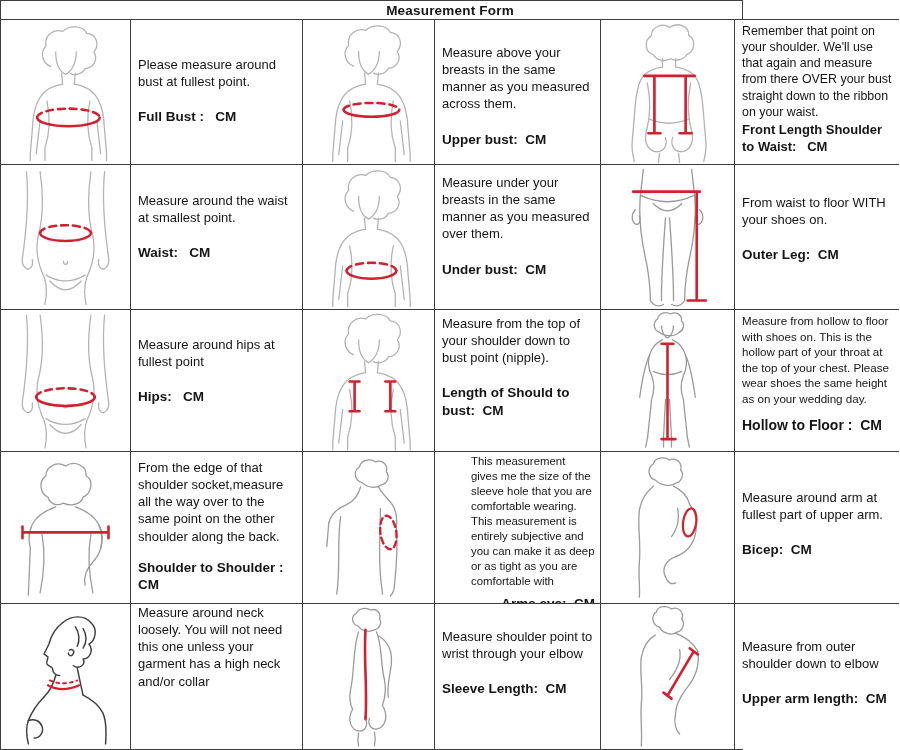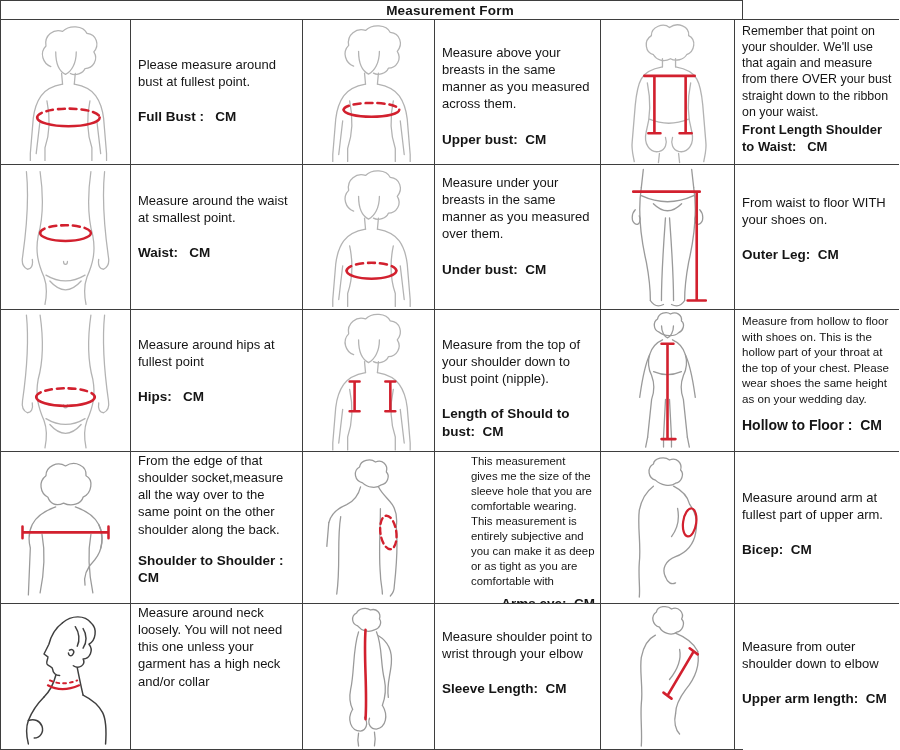--- a/index.html
+++ b/index.html
@@ -156,21 +156,21 @@
     <p class="body">Measure around hips at fullest point</p>
     <p class="label">Hips:   CM</p>
   </div>
   <div class="cell">
     <svg class="fig" viewBox="0 0 132 142" preserveAspectRatio="xMidYMid meet">
       <use href="#fig-head" class="g"></use>
         <use href="#fig-torso" class="g"></use>
       <path class="r" d="M52,72 L52,102 M88,72 L88,102 M47,72 L57,72 M83,72 L93,72 M47,102 L57,102 M83,102 L93,102"></path>
     </svg>
   </div>
-  <div class="cell txt" style="padding-top:26px">
+  <div class="cell txt" style="padding-top:5px">
     <p class="body">Measure from the top of your shoulder down to bust point (nipple).</p>
     <p class="label">Length of Should to bust:  CM</p>
   </div>
   <div class="cell">
     <svg class="fig" viewBox="0 0 132 142" preserveAspectRatio="xMidYMid meet">
       <path class="g2" d="M57,22 C52,20 51,12 56,9 C57,3 65,1 69,4 C75,1 81,5 80,11 C84,14 82,21 77,23 C73,27 63,27 57,22"></path>
       <path class="g2" d="M60,16 C60,22 63,27 66,28 C69,27 72,22 72,16"></path>
       <path class="g2" d="M61,30 C54,33 50,38 48,45 C46,52 47,60 50,66 C53,74 53,82 50,90 L46,128 M71,30 C78,33 82,38 84,45 C86,52 85,60 82,66 C79,74 79,82 82,90 L86,128"></path>
       <path class="g2" d="M52,62 Q66,68 80,62"></path>
       <path class="g2" d="M64,90 L62,128 M68,90 L70,128"></path>
@@ -186,21 +186,21 @@
 
   <div class="cell c1">
     <svg class="fig" viewBox="0 0 132 142" preserveAspectRatio="xMidYMid meet">
       <path class="g2" d="M48,40 C40,36 38,24 46,18 C46,8 58,3 66,8 C76,2 88,8 87,18 C95,22 93,36 84,40 C82,47 72,50 64,46 C56,50 50,46 48,40"></path>
       <path class="g2" d="M56,50 C44,54 36,60 32,68 C28,76 28,84 30,92 L28,140 M76,50 C88,54 96,60 100,68 C104,76 104,84 102,92"></path>
       <path class="g2" d="M42,78 C46,100 44,118 40,138 M92,78 C88,100 90,118 94,138"></path>
       <path class="g2" d="M100,68 C106,80 104,94 96,104 C88,112 84,120 86,130"></path>
       <path class="r" d="M22,76 L110,76 M22,70 L22,82 M110,70 L110,82"></path>
     </svg>
   </div>
-  <div class="cell txt mid" style="padding-top:0">
+  <div class="cell txt mid" style="padding-top:7px">
     <p class="body">From the edge of that shoulder socket,measure all the way over to the same point on the other shoulder along the back.</p>
     <p class="label">Shoulder to Shoulder : CM</p>
   </div>
   <div class="cell">
     <svg class="fig" viewBox="0 0 132 142" preserveAspectRatio="xMidYMid meet">
       <path class="g2" d="M60,26 C52,24 50,14 57,10 C58,3 68,1 73,5 C80,2 86,8 84,15 C88,19 85,27 79,28 C74,32 65,31 60,26"></path>
       <path class="g2" d="M58,30 C56,38 52,44 44,48 C34,52 28,58 26,66 M76,30 C80,38 86,42 90,48 C94,54 95,62 94,70"></path>
       <path class="g2" d="M78,52 C78,74 76,96 78,118 C78,126 80,132 80,138 M94,70 C96,92 94,112 92,130 C92,134 90,138 88,140"></path>
       <path class="g2" d="M38,60 C34,84 38,110 34,138 M26,66 L24,90"></path>
       <ellipse class="rdash" cx="86" cy="76" rx="8" ry="17" transform="rotate(-8 86 76)" style="stroke-width:2.4;stroke-dasharray:6 4"></ellipse>

